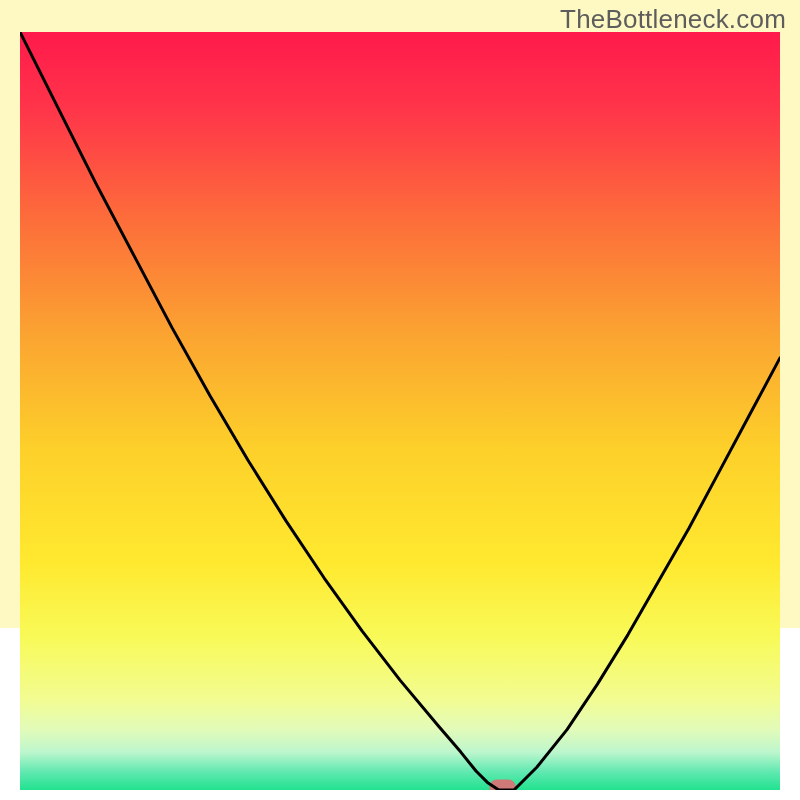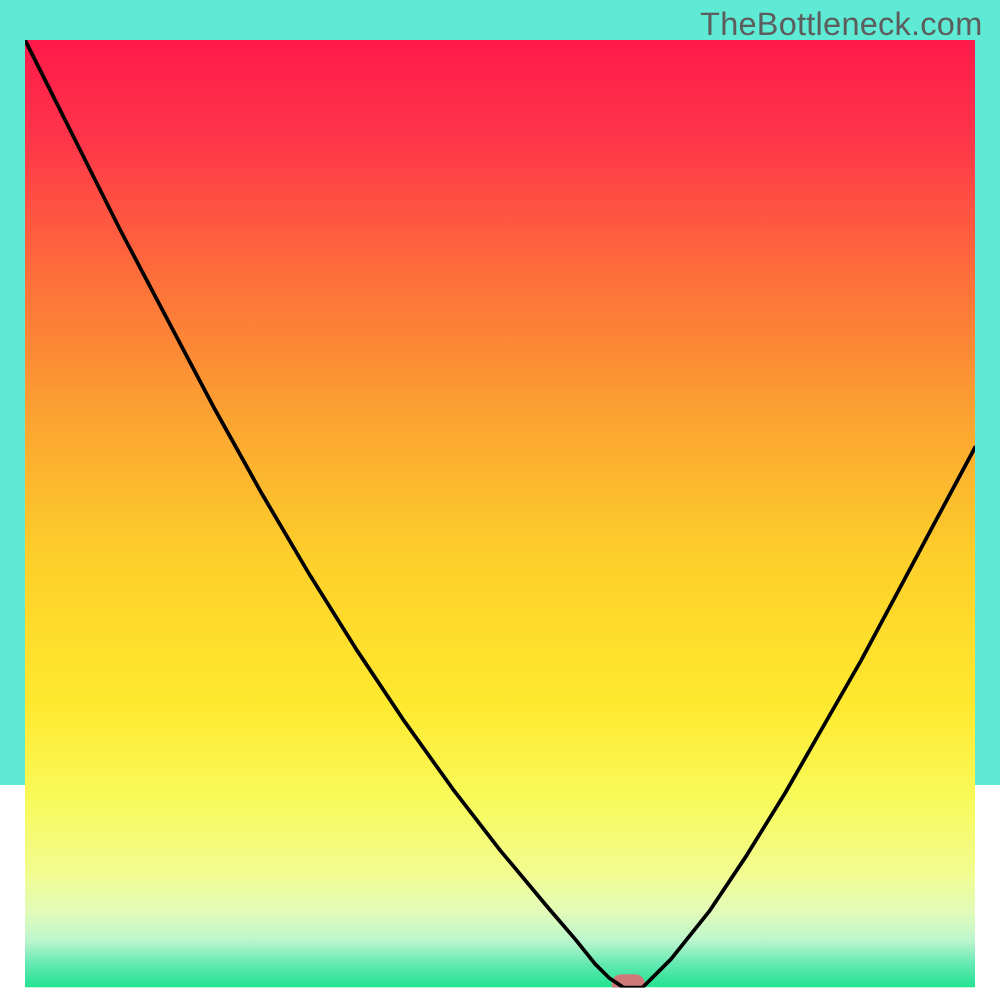--- a/index.html
+++ b/index.html
@@ -8,21 +8,21 @@
     background: #ffffff;
     width: 800px;
     height: 800px;
     overflow: hidden;
     font-family: Arial, Helvetica, sans-serif;
   }
   .frame {
     width: 800px;
     height: 628px;
     position: relative;
-    background: #5eead4;
+    background: #fef9c3;
     box-sizing: border-box;
   }
   .watermark {
     position: absolute;
     top: 4px;
     right: 14px;
     color: #5d5d5d;
     font-size: 26px;
     letter-spacing: 0.2px;
     font-weight: 500;

